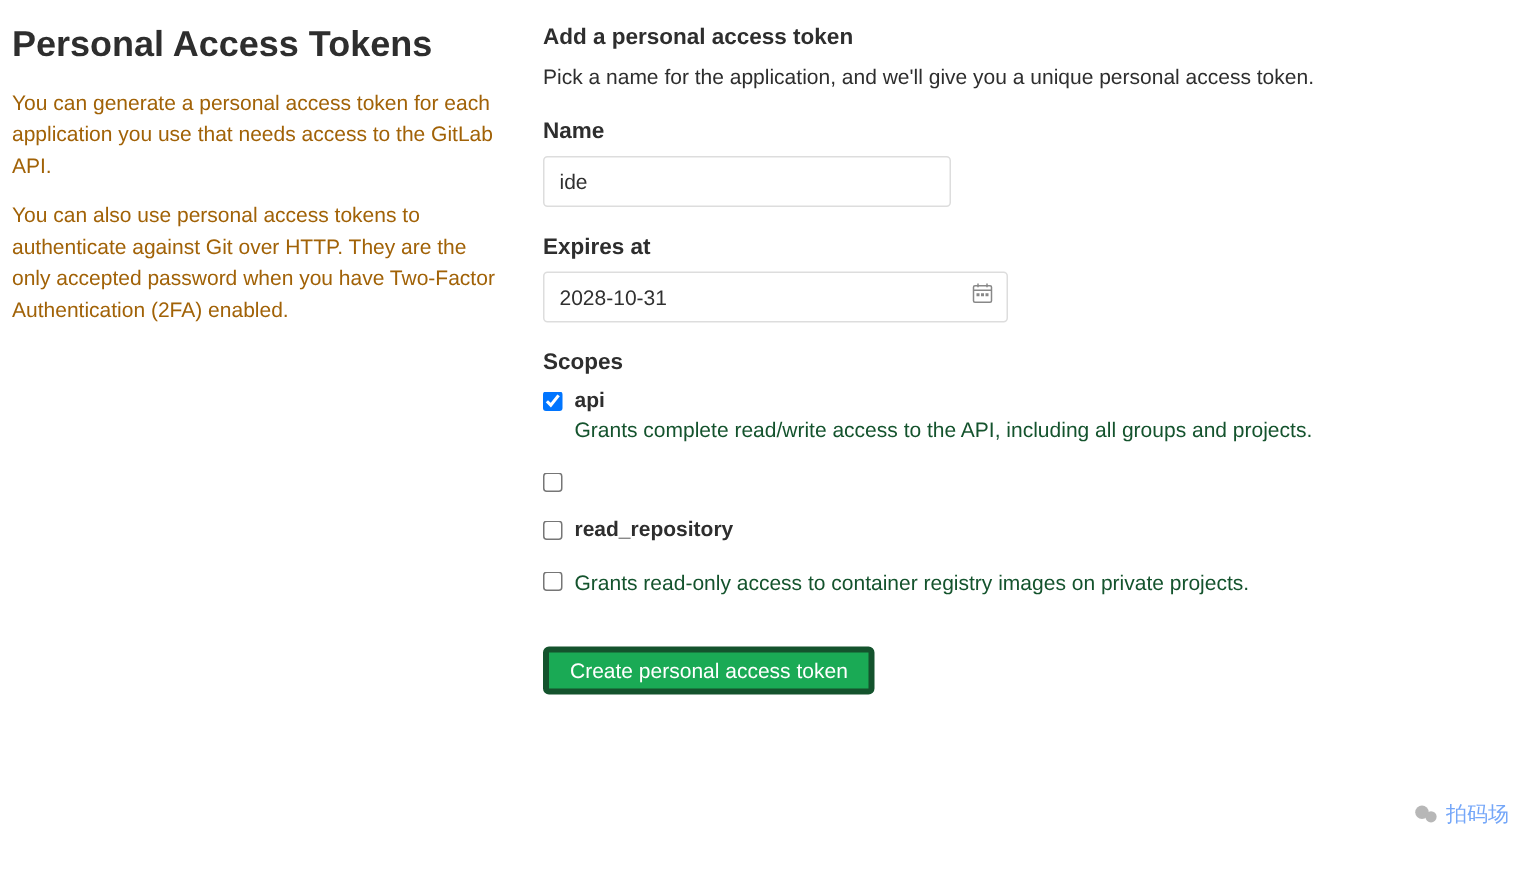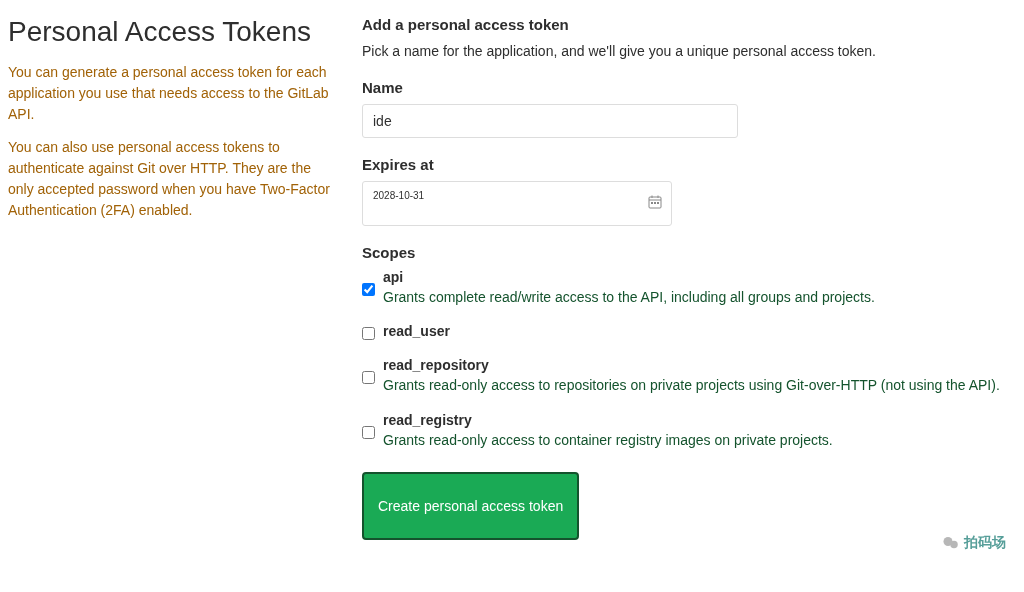--- a/index.html
+++ b/index.html
@@ -17,22 +17,22 @@
     display: flex;
     gap: 24px;
   }
   .left {
     flex: 0 0 330px;
   }
   .right {
     flex: 1;
   }
   h1 {
-    font-size: 28px;
-    font-weight: 400;
+    font-size: 24px;
+    font-weight: 700;
     margin: 0 0 14px 0;
     color: #2e2e2e;
   }
   .desc {
     font-size: 14px;
     line-height: 1.5;
     color: #a16207;
     margin: 0 0 12px 0;
   }
   .section-title {
@@ -44,52 +44,52 @@
     font-size: 14px;
     margin: 0 0 20px 0;
   }
   .form-label {
     font-size: 15px;
     font-weight: 600;
     margin: 0 0 8px 0;
     display: block;
   }
   .text-input {
-    width: 376px;
+    width: 272px;
     padding: 8px 10px;
     font-size: 14px;
     border: 1px solid #ddd;
     border-radius: 3px;
     color: #303030;
     margin-bottom: 18px;
   }
   .date-wrap {
     position: relative;
     width: 310px;
     margin-bottom: 18px;
   }
   .date-input {
     width: 100%;
-    padding: 8px 32px 24px 10px;
-    font-size: 10px;
+    padding: 8px 32px 8px 10px;
+    font-size: 14px;
     border: 1px solid #ddd;
     border-radius: 3px;
     color: #303030;
   }
   .cal-icon {
     position: absolute;
     right: 10px;
     top: 50%;
     transform: translateY(-50%);
     color: #888;
     pointer-events: none;
   }
   .scope-item {
     display: flex;
-    align-items: center;
+    align-items: flex-start;
     margin-bottom: 16px;
   }
   .scope-cb {
     margin: 3px 8px 0 0;
     flex: 0 0 auto;
   }
   .scope-text {
     flex: 1;
   }
   .scope-name {
@@ -99,38 +99,37 @@
     margin-bottom: 2px;
   }
   .scope-desc {
     font-size: 14px;
     color: #14532d;
     line-height: 1.45;
   }
   .btn-primary {
     background: #1aaa55;
     color: #fff;
-    border: 2px solid #14532d;
+    border: 4px solid #14532d;
     border-radius: 4px;
-    padding: 24px 14px;
+    padding: 4px 14px;
     font-size: 14px;
     cursor: pointer;
-    margin-top: 6px;
+    margin-top: 16px;
   }
   .watermark {
     position: absolute;
     right: 18px;
     bottom: 40px;
     display: flex;
     align-items: flex-start;
     gap: 4px;
-    color: #0f766e;
+    color: #3b82f6;
     font-size: 14px;
     opacity: 0.7;
-    font-weight: bold;
   }
   .wm-icon {
     width: 18px;
     height: 18px;
     display: inline-block;
   }
 </style>
 </head>
 <body>
 
@@ -169,34 +168,31 @@
         <div class="scope-item">
           <input type="checkbox" class="scope-cb" checked="" style="">
           <div class="scope-text">
             <span class="scope-name">api</span>
             <div class="scope-desc">Grants complete read/write access to the API, including all groups and projects.</div>
           </div>
         </div>
         <div class="scope-item">
           <input type="checkbox" class="scope-cb" style="">
           <div class="scope-text">
-            <span class="scope-name">read_user</span>
           </div>
         </div>
         <div class="scope-item">
           <input type="checkbox" class="scope-cb" style="">
           <div class="scope-text">
             <span class="scope-name">read_repository</span>
-            <div class="scope-desc">Grants read-only access to repositories on private projects using Git-over-HTTP (not using the API).</div>
           </div>
         </div>
         <div class="scope-item">
           <input type="checkbox" class="scope-cb" style="">
           <div class="scope-text">
-            <span class="scope-name">read_registry</span>
             <div class="scope-desc">Grants read-only access to container registry images on private projects.</div>
           </div>
         </div>
       </div>
 
     <button class="btn-primary">Create personal access token</button>
   </div>
 </div>
 
 <div class="watermark">

